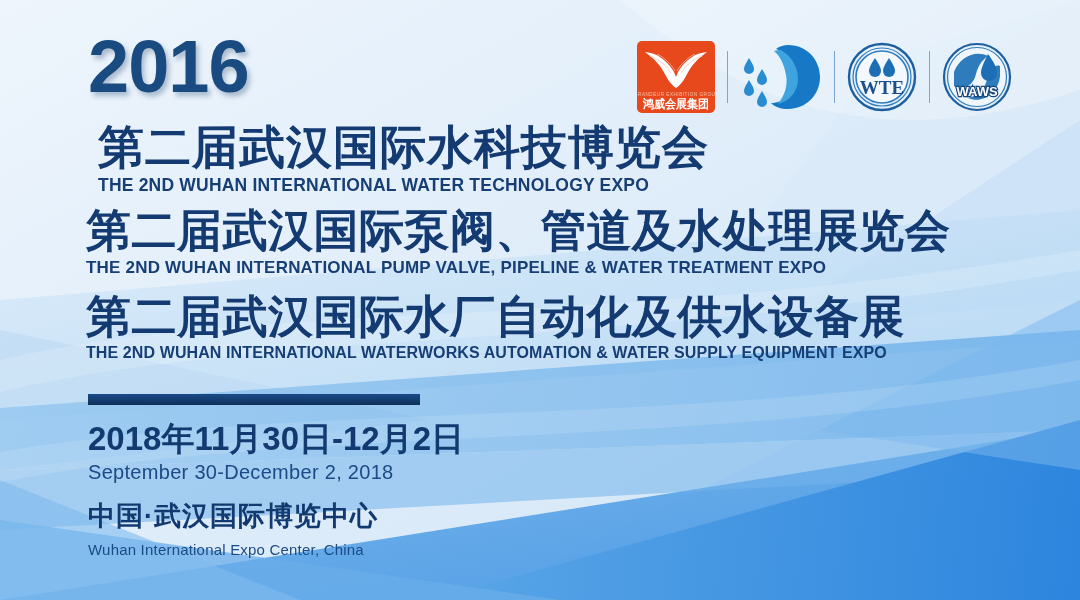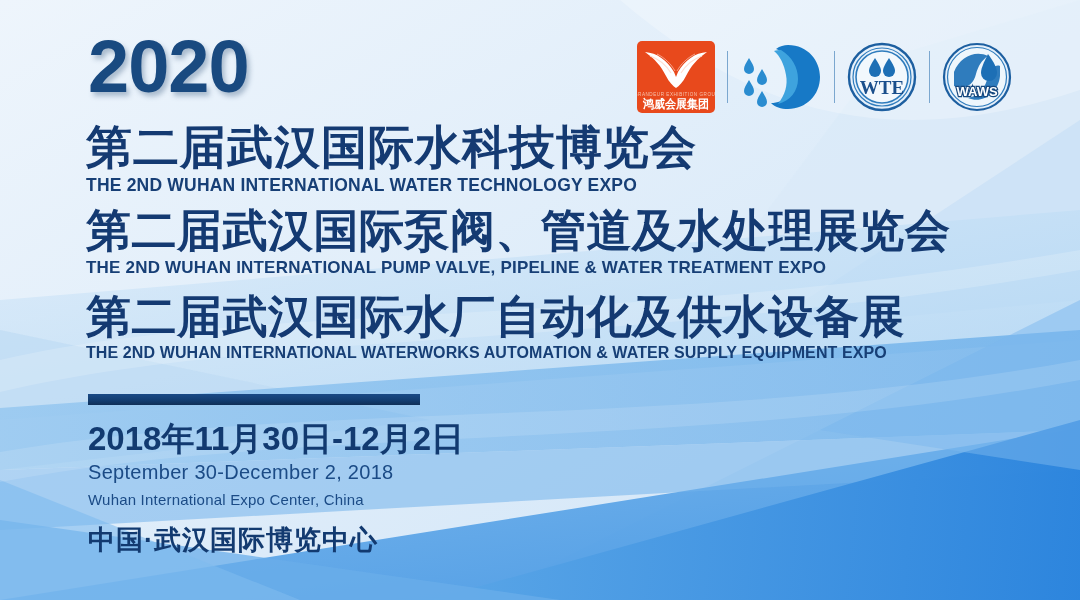--- a/index.html
+++ b/index.html
@@ -102,21 +102,21 @@
     white-space: nowrap;
   }
   .en-title {
     color: #173f76;
     font-weight: bold;
     letter-spacing: .2px;
     white-space: nowrap;
     font-size: 17.5px;
     margin-top: 4px;
   }
-  #block1 { top: 124px; }
+  #block1 { top: 124px; margin-left: 12px; }
   #block1 .cn-title { font-size: 46px; }
   #block2 { top: 208px; }
   #block2 .cn-title { font-size: 45px; letter-spacing: .5px; }
   #block2 .en-title { font-size: 17px; }
   #block3 { top: 294px; }
   #block3 .cn-title { font-size: 45px; letter-spacing: .5px; }
   #block3 .en-title { font-size: 16px; letter-spacing: .1px; }
 
   
   #divider {
@@ -212,21 +212,21 @@
     <polygon points="0,520 560,600 0,600" fill="#6aaeea" opacity="0.75"></polygon>
     <polygon points="0,480 300,600 0,600" fill="#7fbbee" opacity="0.6"></polygon>
 
     <path d="M0,360 C260,300 620,330 1080,250 L1080,270 C620,350 260,330 0,392 Z" fill="#ffffff" opacity="0.18"></path>
     <path d="M0,452 C300,400 700,430 1080,360 L1080,380 C700,452 300,424 0,482 Z" fill="#ffffff" opacity="0.13"></path>
     <path d="M620,0 L1080,0 L1080,90 C900,150 760,120 620,0 Z" fill="#ffffff" opacity="0.25"></path>
   </svg>
 
   <div class="content">
 
-    <div id="year">2020</div>
+    <div id="year">2016</div>
 
     <div id="logo-row">
 
       <div class="logo-box">
         <div id="logo-hongwei">
           <svg class="hw-mark" width="70" height="42" viewBox="0 0 70 42" aria-hidden="true">
             <path d="M4 6 C16 7 26 14 33 26 L35 31 L37 26 C44 14 54 7 66 6
                      C56 13 50 20 45 30 C42 36 38 40 35 42 C32 40 28 36 25 30
                      C20 20 14 13 4 6 Z" fill="#ffffff"></path>
             <path d="M9 10 C18 13 25 19 30 27" stroke="#ffd9cb" stroke-width="1.1" fill="none" opacity=".9"></path>
@@ -297,18 +297,18 @@
     <div class="heading-block" id="block3">
       <div class="cn-title">第二届武汉国际水厂自动化及供水设备展</div>
       <div class="en-title">THE 2ND WUHAN INTERNATIONAL WATERWORKS AUTOMATION &amp; WATER SUPPLY EQUIPMENT EXPO</div>
     </div>
 
     <div id="divider"></div>
 
     <div id="footer">
       <div id="date-cn">2018年11月30日-12月2日</div>
       <div id="date-en">September 30-December 2, 2018</div>
+      <div id="venue-cn">中国·武汉国际博览中心</div>
       <div id="venue-en">Wuhan International Expo Center, China</div>
-      <div id="venue-cn">中国·武汉国际博览中心</div>
     </div>
 
   </div>
 </div>
 
 </body></html>

